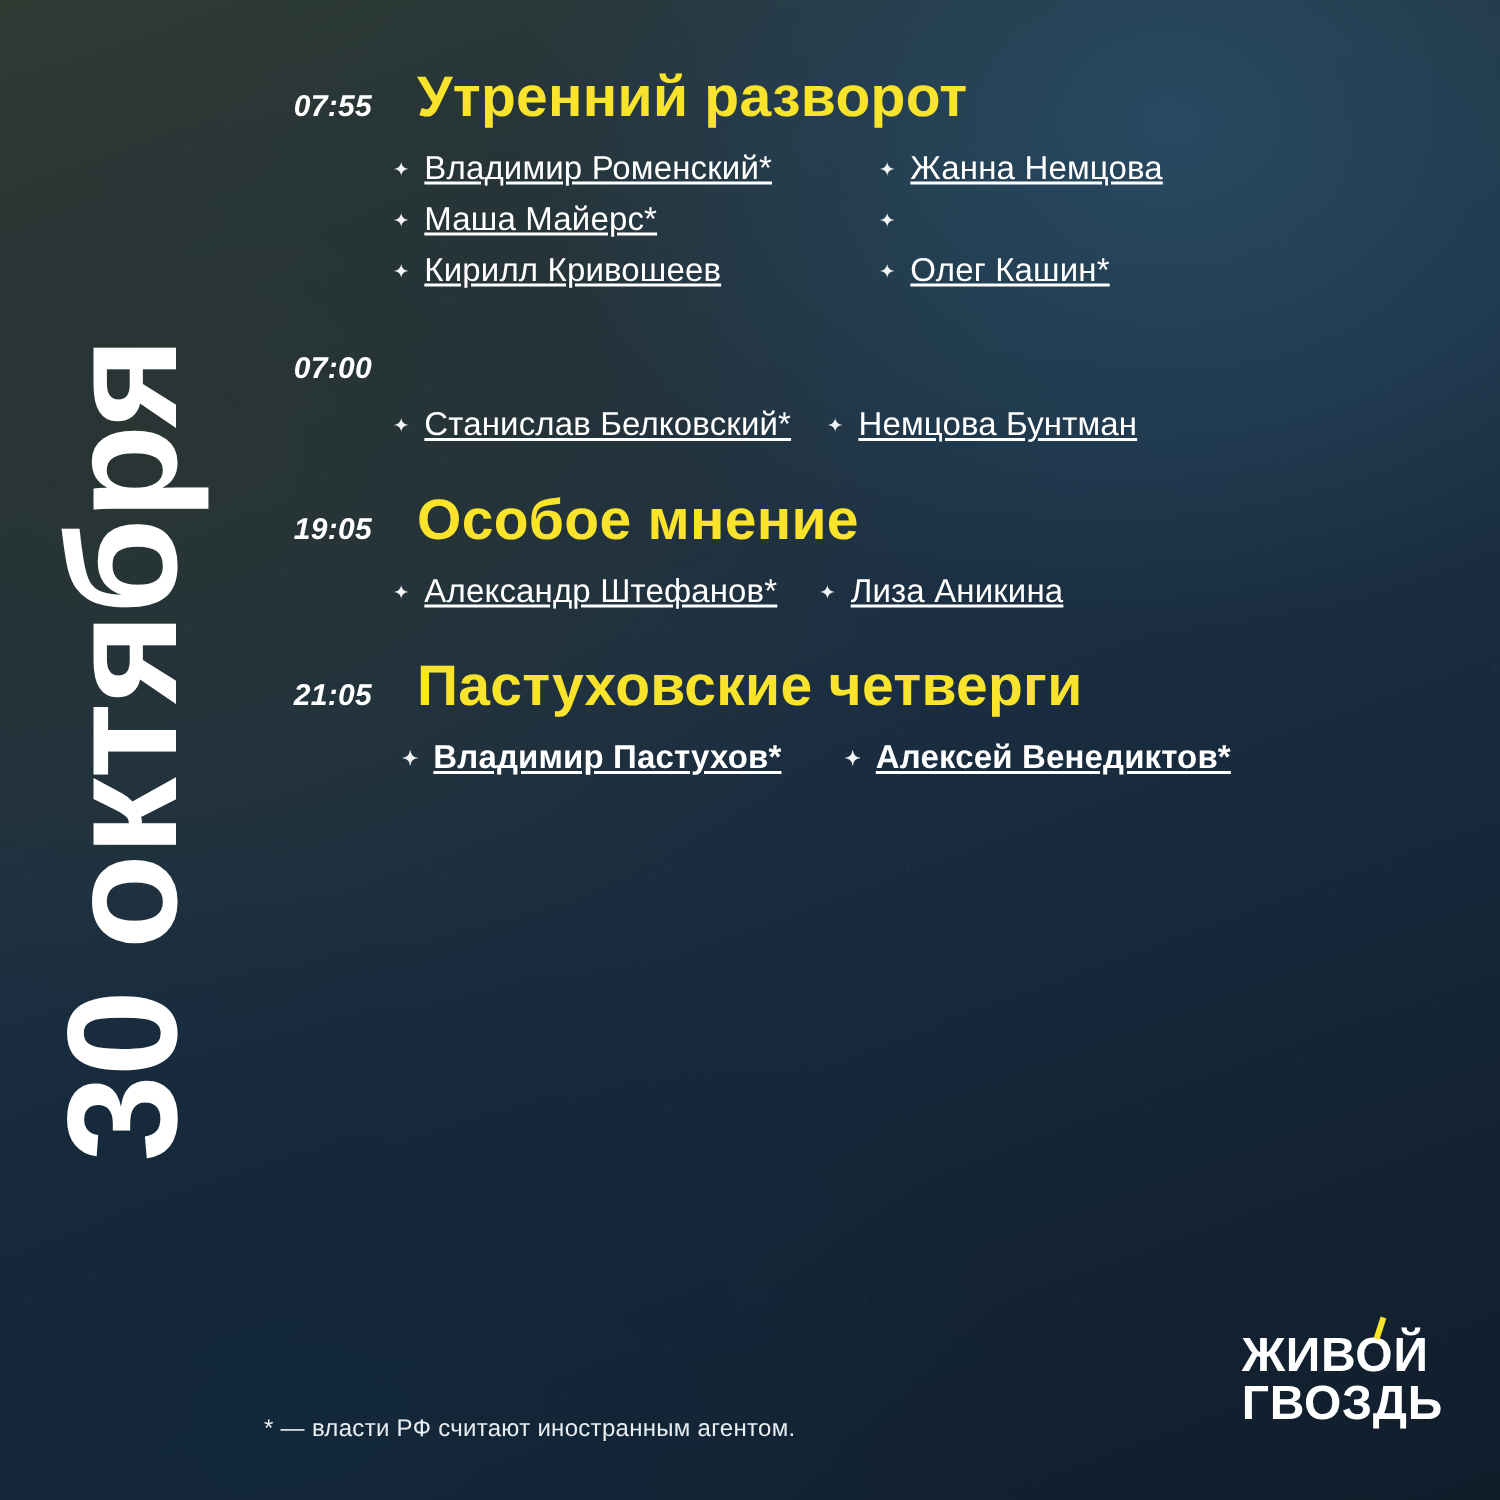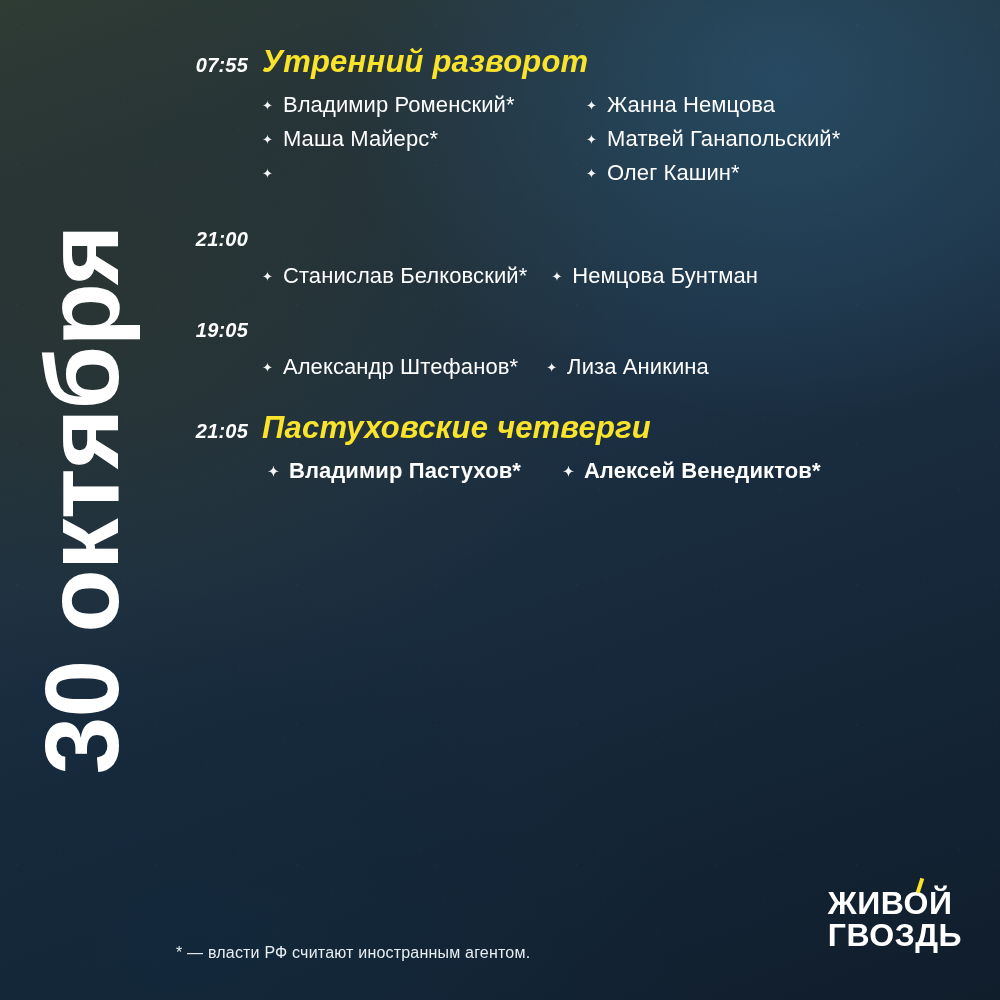--- a/index.html
+++ b/index.html
@@ -76,37 +76,36 @@
     top: 44px;
     width: 800px;
     z-index: 4;
   }
   .program {
     margin-bottom: 30px;
   }
   .program-head {
     display: flex;
     align-items: baseline;
-    gap: 14px;
+    gap: 30px;
   }
   .program-time {
     color: #ffffff;
     font-size: 20px;
     font-style: italic;
     font-weight: bold;
     width: 72px;
     text-align: right;
     flex: 0 0 72px;
     letter-spacing: .2px;
   }
   .program-title {
     color: #f9e32b;
-    font-size: 31px;
-    font-weight: bold;
-    font-style: italic;
+    font-size: 38px;
+    font-weight: bold;
     letter-spacing: .2px;
     white-space: nowrap;
   }
   .hosts {
     margin-top: 12px;
     padding-left: 86px;
     display: flex;
     flex-wrap: wrap;
     column-gap: 12px;
     row-gap: 8px;
@@ -122,21 +121,21 @@
     font-size: 22px;
     white-space: nowrap;
   }
   .spark {
     color: #ffffff;
     font-size: 13px;
     line-height: 1;
     opacity: .95;
     flex: 0 0 auto;
   }
-  .host-name { letter-spacing: .1px; }
+  .host-name { letter-spacing: .1px; text-decoration: underline; }
 
   
   .p-1 .hosts .host { width: 312px; }
   .p-2 .hosts .host { width: auto; }
   .p-2 .hosts { column-gap: 24px; }
   .p-3 .hosts { column-gap: 28px; }
   .p-3 .hosts .host { width: auto; }
   .p-4 .hosts { column-gap: 42px; padding-left: 92px; }
   .p-4 .hosts .host { width: auto; font-weight: bold; }
   .p-4 .program-title { font-weight: bold; }
@@ -201,51 +200,52 @@
         <div class="host">
           <span class="spark">✦</span>
           <span class="host-name">Жанна Немцова</span>
         </div>
         <div class="host">
           <span class="spark">✦</span>
           <span class="host-name">Маша Майерс*</span>
         </div>
         <div class="host">
           <span class="spark">✦</span>
-          <span class="host-name">Матвей Ганапольский*</span>
-        </div>
-        <div class="host">
-          <span class="spark">✦</span>
+        </div>
+        <div class="host">
+          <span class="spark">✦</span>
+          <span class="host-name">Кирилл Кривошеев</span>
         </div>
         <div class="host">
           <span class="spark">✦</span>
           <span class="host-name">Олег Кашин*</span>
         </div>
       </div>
     </div>
 
     <div class="program p-2" style="margin-top:42px;">
       <div class="program-head">
-        <div class="program-time">21:00</div>
+        <div class="program-time">07:00</div>
       </div>
       <div class="hosts">
         <div class="host">
           <span class="spark">✦</span>
           <span class="host-name">Станислав Белковский*</span>
         </div>
         <div class="host">
           <span class="spark">✦</span>
           <span class="host-name">Немцова Бунтман</span>
         </div>
       </div>
     </div>
 
     <div class="program p-3" style="margin-top:30px;">
       <div class="program-head">
         <div class="program-time">19:05</div>
+        <div class="program-title">Особое мнение</div>
       </div>
       <div class="hosts">
         <div class="host">
           <span class="spark">✦</span>
           <span class="host-name">Александр Штефанов*</span>
         </div>
         <div class="host">
           <span class="spark">✦</span>
           <span class="host-name">Лиза Аникина</span>
         </div>

